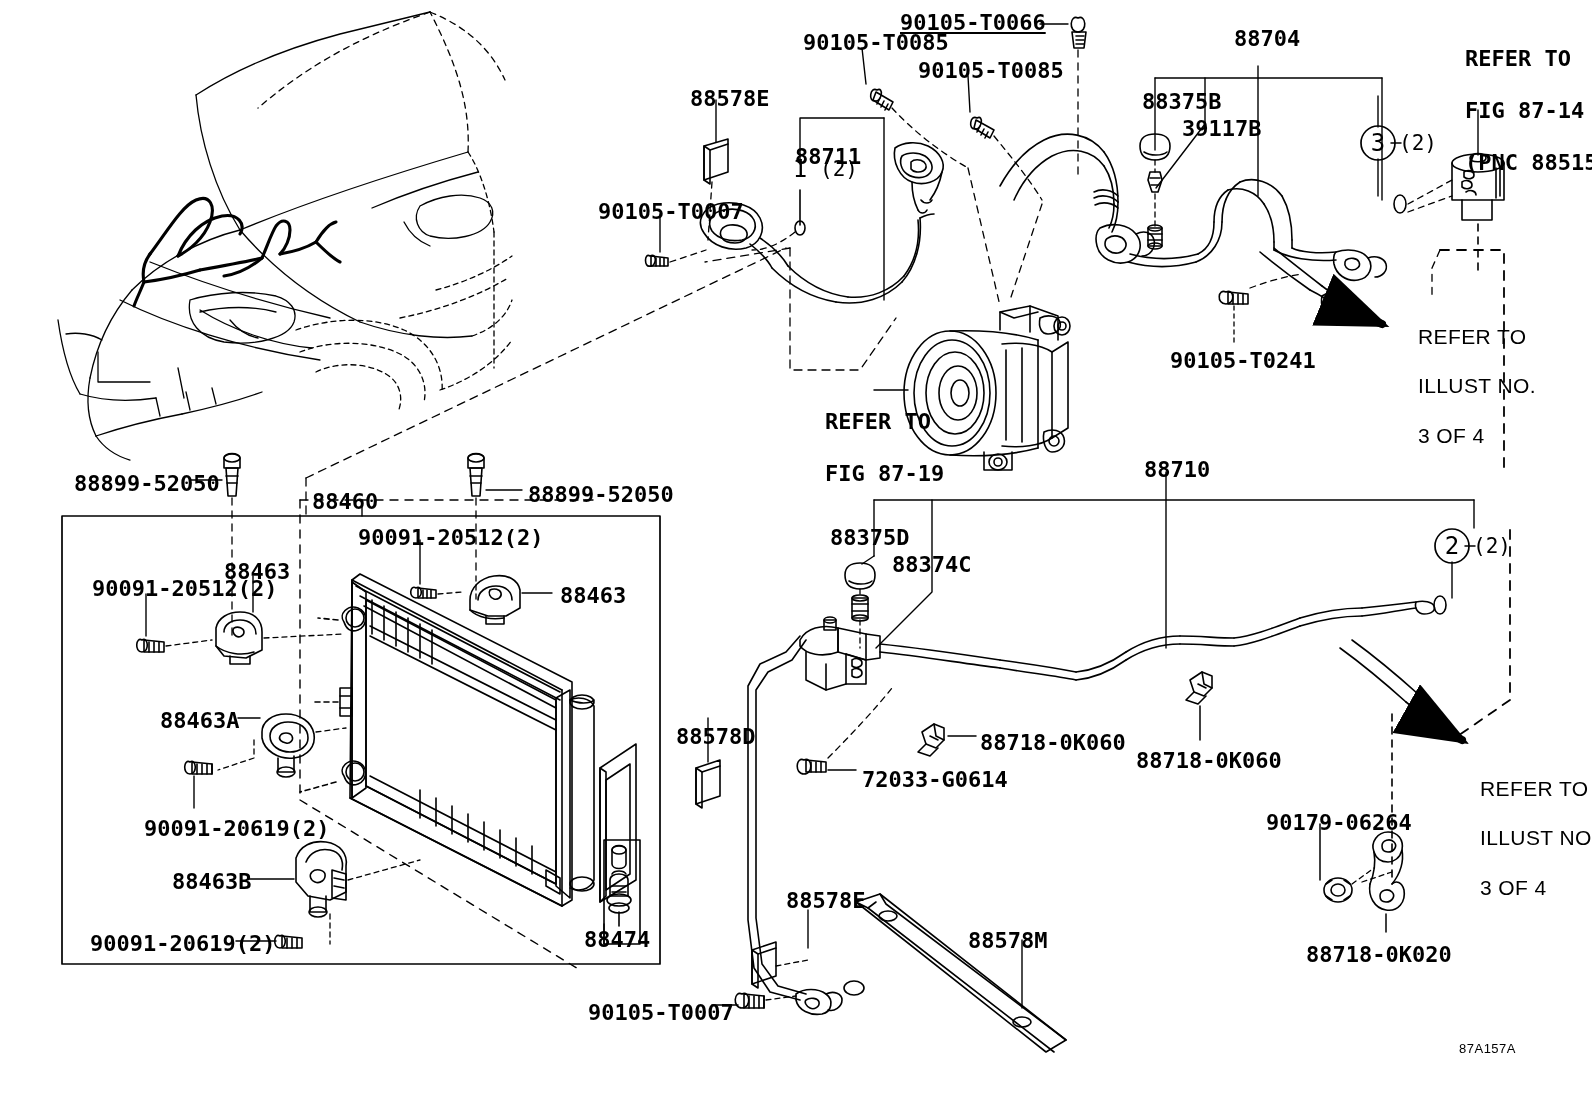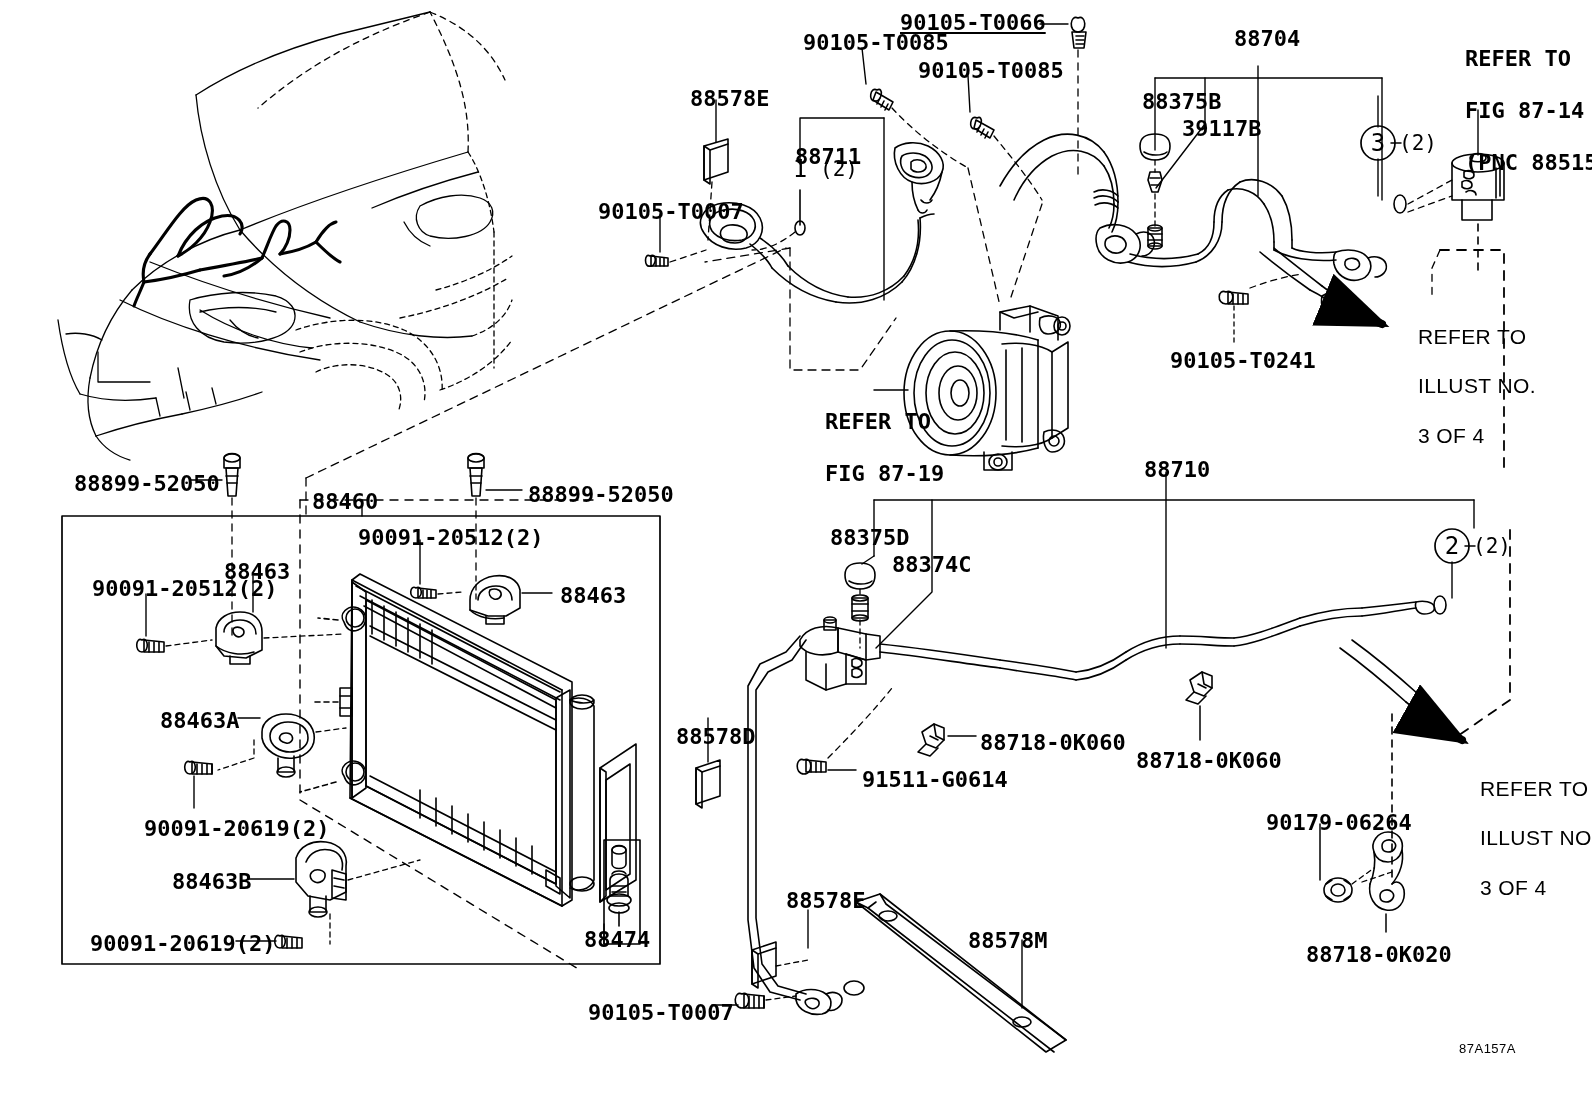--- a/index.html
+++ b/index.html
@@ -684,21 +684,21 @@
   <div class="lbl" style="left:224px; top:559px;">88463</div>
   <div class="lbl" style="left:92px;  top:576px;">90091-20512(2)</div>
   <div class="lbl" style="left:560px; top:583px;">88463</div>
   <div class="lbl" style="left:160px; top:708px;">88463A</div>
   <div class="lbl" style="left:144px; top:816px;">90091-20619(2)</div>
   <div class="lbl" style="left:172px; top:869px;">88463B</div>
   <div class="lbl" style="left:90px;  top:931px;">90091-20619(2)</div>
   <div class="lbl" style="left:584px; top:927px;">88474</div>
 
   <div class="lbl" style="left:676px; top:696px;margin-top:28px;">88578D</div>
-  <div class="lbl" style="left:862px; top:767px;">91511-G0614</div>
+  <div class="lbl" style="left:862px; top:767px;">72033-G0614</div>
   <div class="lbl" style="left:786px; top:888px;">88578E</div>
   <div class="lbl" style="left:588px; top:1000px;">90105-T0007</div>
   <div class="lbl" style="left:968px; top:928px;">88578M</div>
 
   <div class="lbl" style="left:1144px; top:457px;">88710</div>
   <div class="lbl" style="left:830px;  top:525px;">88375D</div>
   <div class="lbl" style="left:892px;  top:552px;">88374C</div>
   <div class="lbl" style="left:980px;  top:730px;">88718-0K060</div>
   <div class="lbl" style="left:1136px; top:748px;">88718-0K060</div>
   <div class="lbl" style="left:1266px; top:810px;">90179-06264</div>

